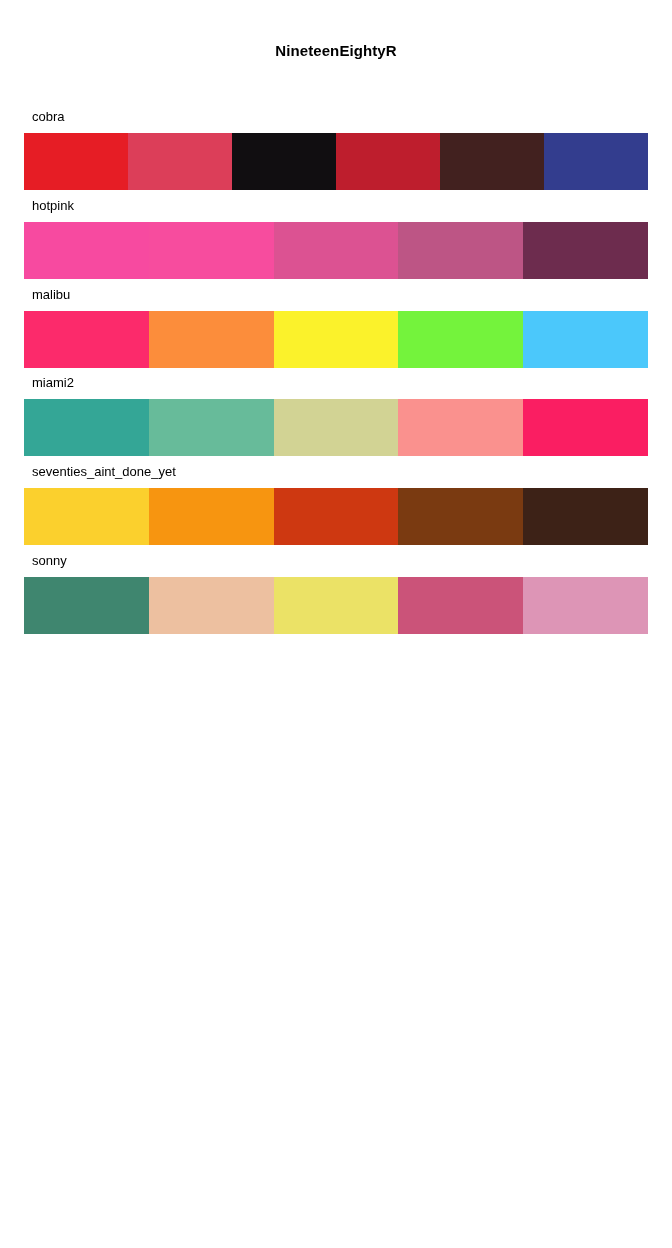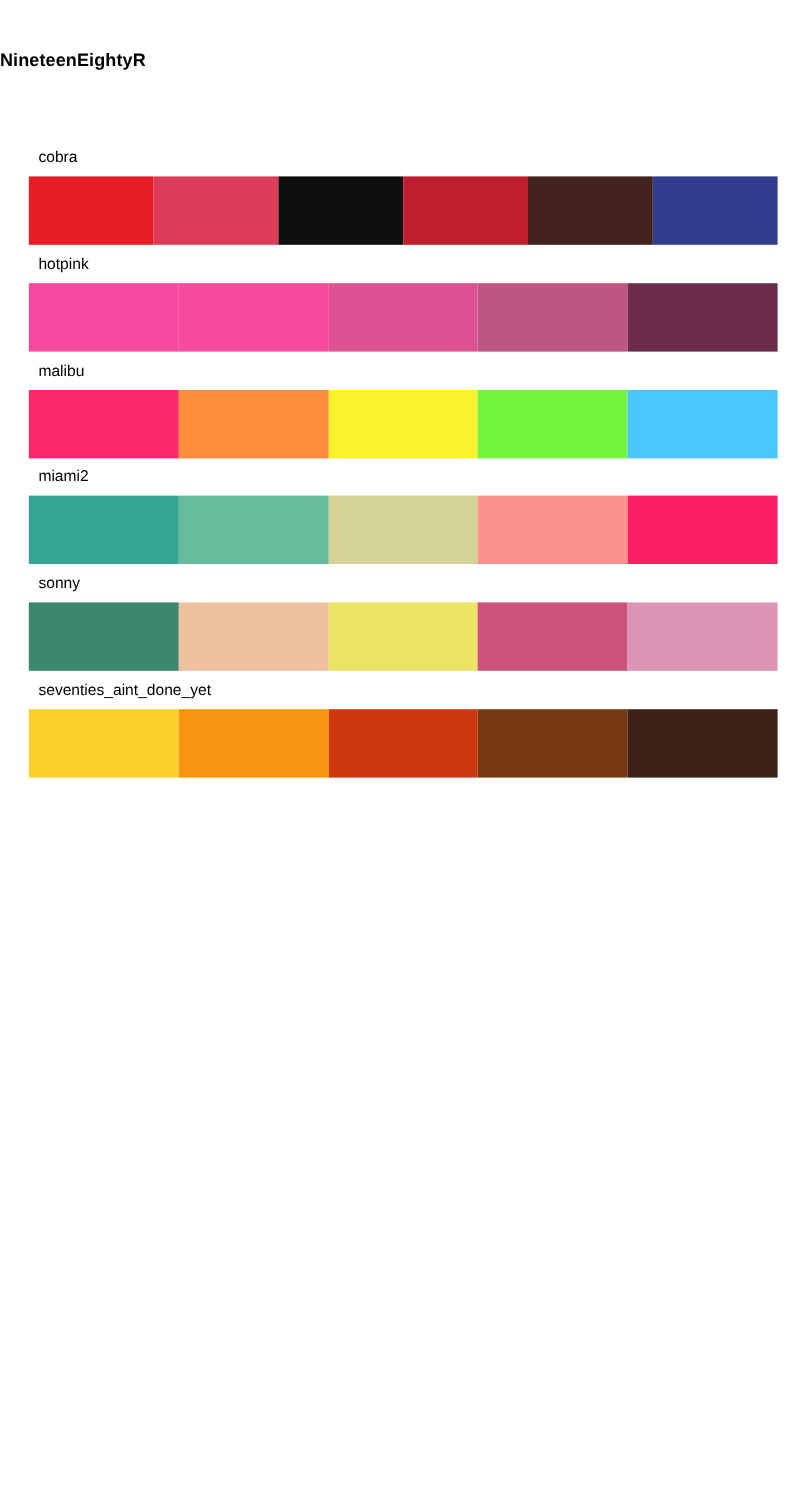--- a/index.html
+++ b/index.html
@@ -19,28 +19,29 @@
     position: relative;
     width: 672px;
     height: 1248px;
     background: #ffffff;
   }
   .plot-title {
     position: absolute;
     top: 42px;
     left: 0;
     width: 672px;
+    text-align: center;
     font-size: 15px;
     font-weight: bold;
     color: #000000;
     letter-spacing: 0.1px;
   }
   #palette-list {
     position: absolute;
-    top: 123px;
+    top: 109px;
     left: 0;
     width: 672px;
   }
   .palette-row {
     position: relative;
     height: 88.8px;
     width: 672px;
   }
   .palette-label {
     position: absolute;
@@ -108,34 +109,34 @@
         <div class="palette-label">miami2</div>
         <div class="swatch-bar">
           <div class="swatch" style="background-color: rgb(52, 166, 150);"></div>
           <div class="swatch" style="background-color: rgb(103, 187, 154);"></div>
           <div class="swatch" style="background-color: rgb(210, 211, 148);"></div>
           <div class="swatch" style="background-color: rgb(250, 145, 142);"></div>
           <div class="swatch" style="background-color: rgb(250, 30, 98);"></div>
         </div>
       </div>
       <div class="palette-row">
+        <div class="palette-label">seventies_aint_done_yet</div>
+        <div class="swatch-bar">
+          <div class="swatch" style="background-color: rgb(251, 208, 45);"></div>
+          <div class="swatch" style="background-color: rgb(247, 149, 16);"></div>
+          <div class="swatch" style="background-color: rgb(206, 56, 17);"></div>
+          <div class="swatch" style="background-color: rgb(122, 58, 17);"></div>
+          <div class="swatch" style="background-color: rgb(61, 34, 23);"></div>
+        </div>
+      </div>
+      <div class="palette-row">
         <div class="palette-label">sonny</div>
         <div class="swatch-bar">
           <div class="swatch" style="background-color: rgb(63, 134, 111);"></div>
           <div class="swatch" style="background-color: rgb(237, 192, 160);"></div>
           <div class="swatch" style="background-color: rgb(235, 226, 102);"></div>
           <div class="swatch" style="background-color: rgb(203, 83, 121);"></div>
           <div class="swatch" style="background-color: rgb(221, 149, 182);"></div>
         </div>
       </div>
-      <div class="palette-row">
-        <div class="palette-label">seventies_aint_done_yet</div>
-        <div class="swatch-bar">
-          <div class="swatch" style="background-color: rgb(251, 208, 45);"></div>
-          <div class="swatch" style="background-color: rgb(247, 149, 16);"></div>
-          <div class="swatch" style="background-color: rgb(206, 56, 17);"></div>
-          <div class="swatch" style="background-color: rgb(122, 58, 17);"></div>
-          <div class="swatch" style="background-color: rgb(61, 34, 23);"></div>
-        </div>
-      </div>
     </div>
 
 </div>
 
 </body></html>

